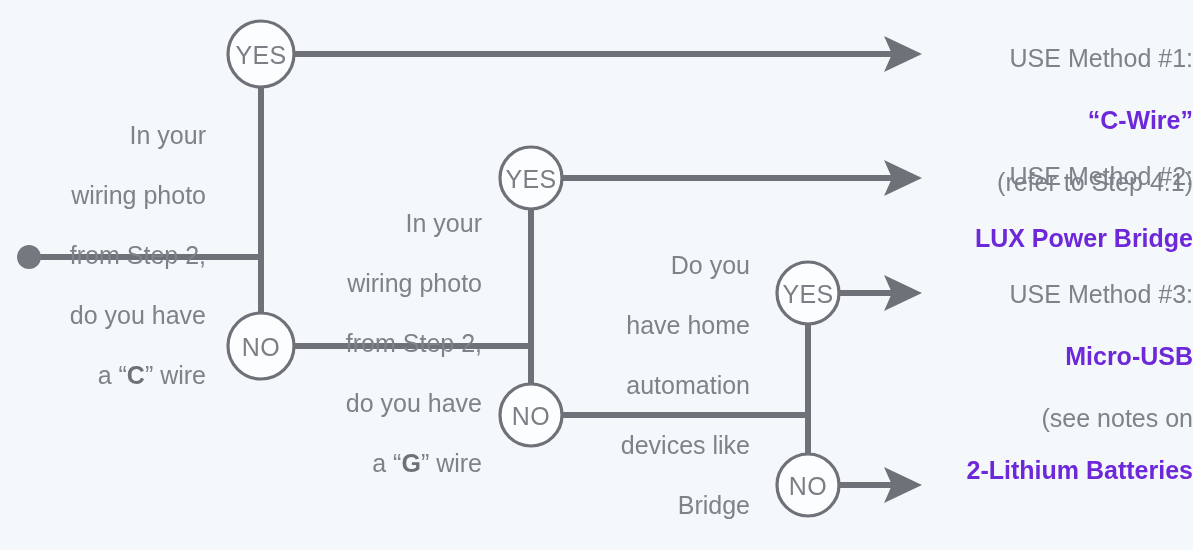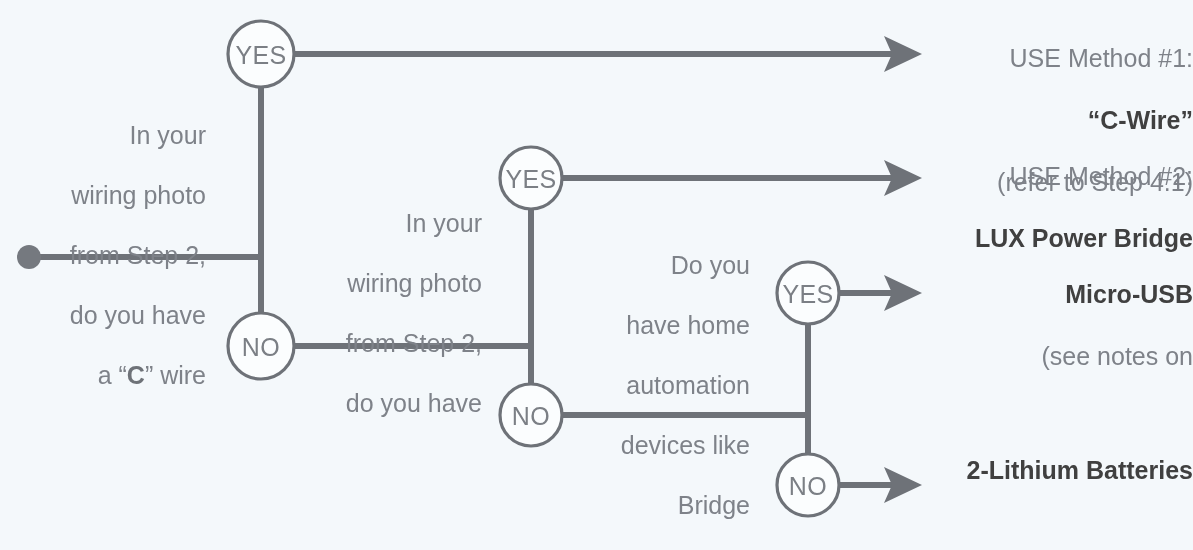--- a/index.html
+++ b/index.html
@@ -64,21 +64,21 @@
   }
   .qtext {
     text-align: right;
   }
   .otext {
     text-align: right;
     line-height: 31px;
   }
   .otext .method-name {
     font-weight: bold;
-    color: #404040;
+    color: #6d28d9;
     display: block;
   }
   .otext .method-line {
     display: block;
   }
   .qtext .wire-letter {
     font-weight: bold;
     color: #6e7278;
   }
   
@@ -160,20 +160,21 @@
     <span class="qline">from Step 2,</span><br>
     <span class="qline">do you have</span><br>
     <span class="qline"><span>a “</span><span class="wire-letter">C</span><span>” wire</span></span>
   </div>
 
   <div class="qtext" id="q-g-wire">
     <span class="qline">In your</span><br>
     <span class="qline">wiring photo</span><br>
     <span class="qline">from Step 2,</span><br>
     <span class="qline">do you have</span><br>
+    <span class="qline"><span>a “</span><span class="wire-letter">G</span><span>” wire</span></span>
   </div>
 
   <div class="qtext" id="q-home-aut">
     <span class="qline">Do you</span><br>
     <span class="qline">have home</span><br>
     <span class="qline">automation</span><br>
     <span class="qline">devices like</span><br>
     <span class="qline">Bridge</span><br>
     
   </div>
@@ -185,20 +186,21 @@
     <span class="method-line"></span>
   </div>
 
   <div class="otext" id="out-2">
     <span class="method-line">USE Method #2:</span>
     <span class="method-name">LUX Power Bridge</span>
     <span class="method-line"></span>
   </div>
 
   <div class="otext" id="out-3">
+    <span class="method-line">USE Method #3:</span>
     <span class="method-name">Micro-USB</span>
     <span class="method-line">(see notes on</span>
   </div>
 
   <div class="otext" id="out-4">
     <span class="method-name">2-Lithium Batteries</span>
     
     
   </div>
 

